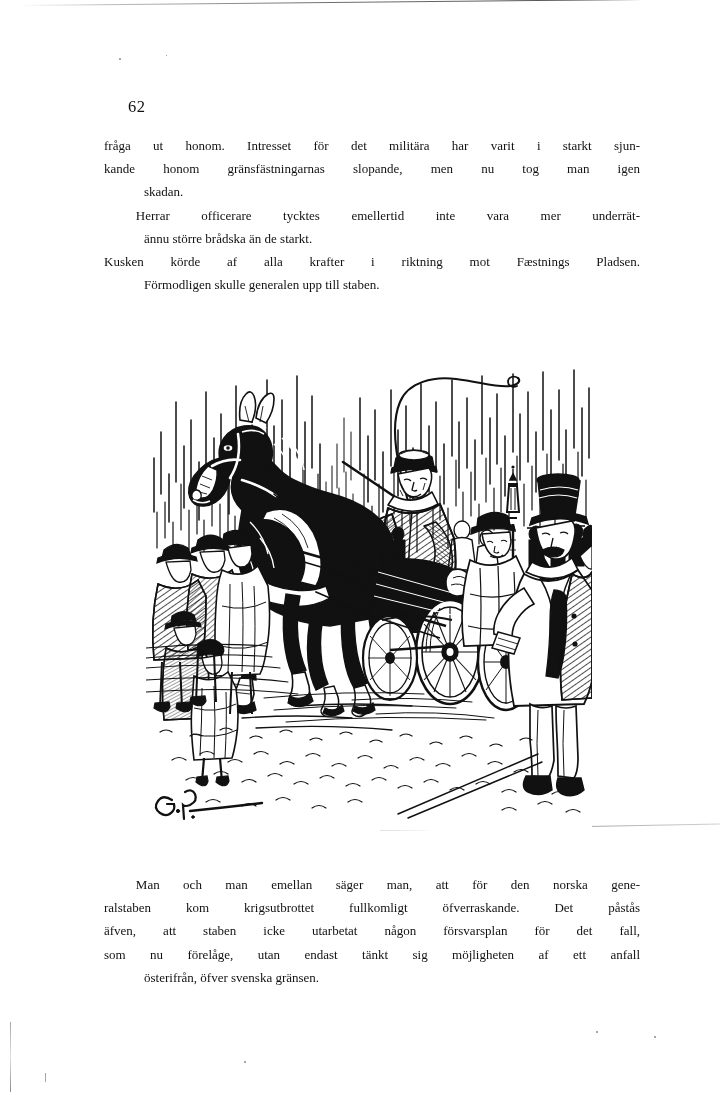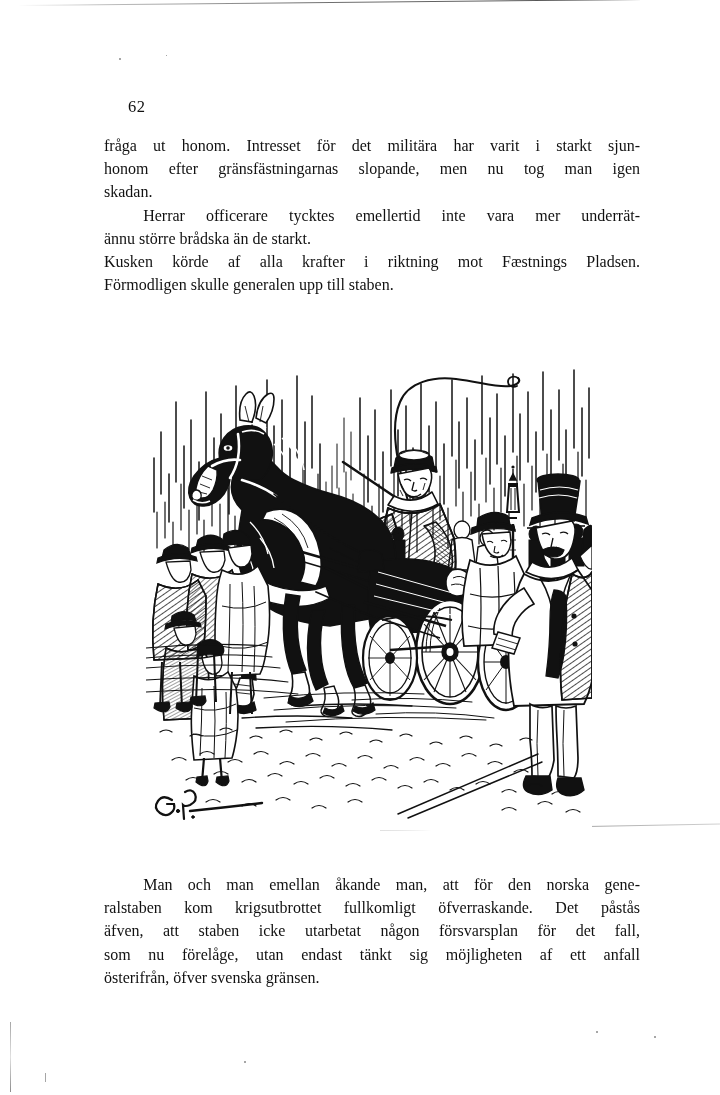--- a/index.html
+++ b/index.html
@@ -68,41 +68,42 @@
     top: 99px;
     font-size: 16.5px;
     letter-spacing: 0.5px;
     line-height: 1;
   }
 
   .textblock {
     position: absolute;
     left: 104px;
     width: 536px;
-    font-size: 16px;
+    font-size: 13px;
     line-height: 23.2px;
     text-align: justify;
     text-justify: inter-word;
     hyphens: manual;
   }
   .textblock.upper { top: 134px; }
   .textblock.lower { top: 873px; }
 
   .textblock p {
     margin: 0;
   }
   
   .ln {
     display: block;
     text-align: justify;
     text-align-last: justify;
     white-space: nowrap;
   }
   .ln.last {
     text-align-last: left;
+    margin-left: 40px;
   }
   .ln.ind {
     text-indent: 2.45em;
   }
 
   
   .illustration {
     position: absolute;
     left: 146px;
     top: 362px;
@@ -129,21 +130,21 @@
   <div class="speck" style="left:596px;top:1031px;width:2px;height:2px;"></div>
   <div class="speck" style="left:654px;top:1036px;width:2px;height:2px;"></div>
   <div class="speck" style="left:45px;top:1073px;width:1px;height:9px;"></div>
 
   <div class="folio">62</div>
 
   <div class="textblock upper">
 
     <p>
       <span class="ln">fråga ut honom.   Intresset för det militära har varit i starkt sjun-</span>
-      <span class="ln">honom efter gränsfästningarnas slopande, men nu tog man igen</span>
+      <span class="ln">kande honom gränsfästningarnas slopande, men nu tog man igen</span>
       <span class="ln last">skadan.</span>
     </p>
 
     <p>
       <span class="ln ind">Herrar officerare tycktes emellertid inte vara mer underrät-</span>
       <span class="ln last">ännu större brådska än de starkt.</span>
     </p>
 
     <p>
       <span class="ln">Kusken körde af alla krafter i riktning mot Fæstnings Pladsen.</span>
@@ -832,21 +833,21 @@
         <circle cx="47" cy="455" r="1.3" fill="#111"></circle>
       </g>
 
     </svg>
   </div>
 
   <div class="textblock lower">
 
 
     <p>
-      <span class="ln ind">Man och man emellan åkande man, att för den norska gene-</span>
+      <span class="ln ind">Man och man emellan säger man, att för den norska gene-</span>
       <span class="ln">ralstaben kom krigsutbrottet fullkomligt öfverraskande.   Det påstås</span>
       <span class="ln">äfven, att staben icke utarbetat någon försvarsplan för det fall,</span>
       <span class="ln">som nu förelåge, utan endast tänkt sig möjligheten af ett anfall</span>
       <span class="ln last">österifrån, öfver svenska gränsen.</span>
     </p>
 
   </div>
 
 </div>
 

